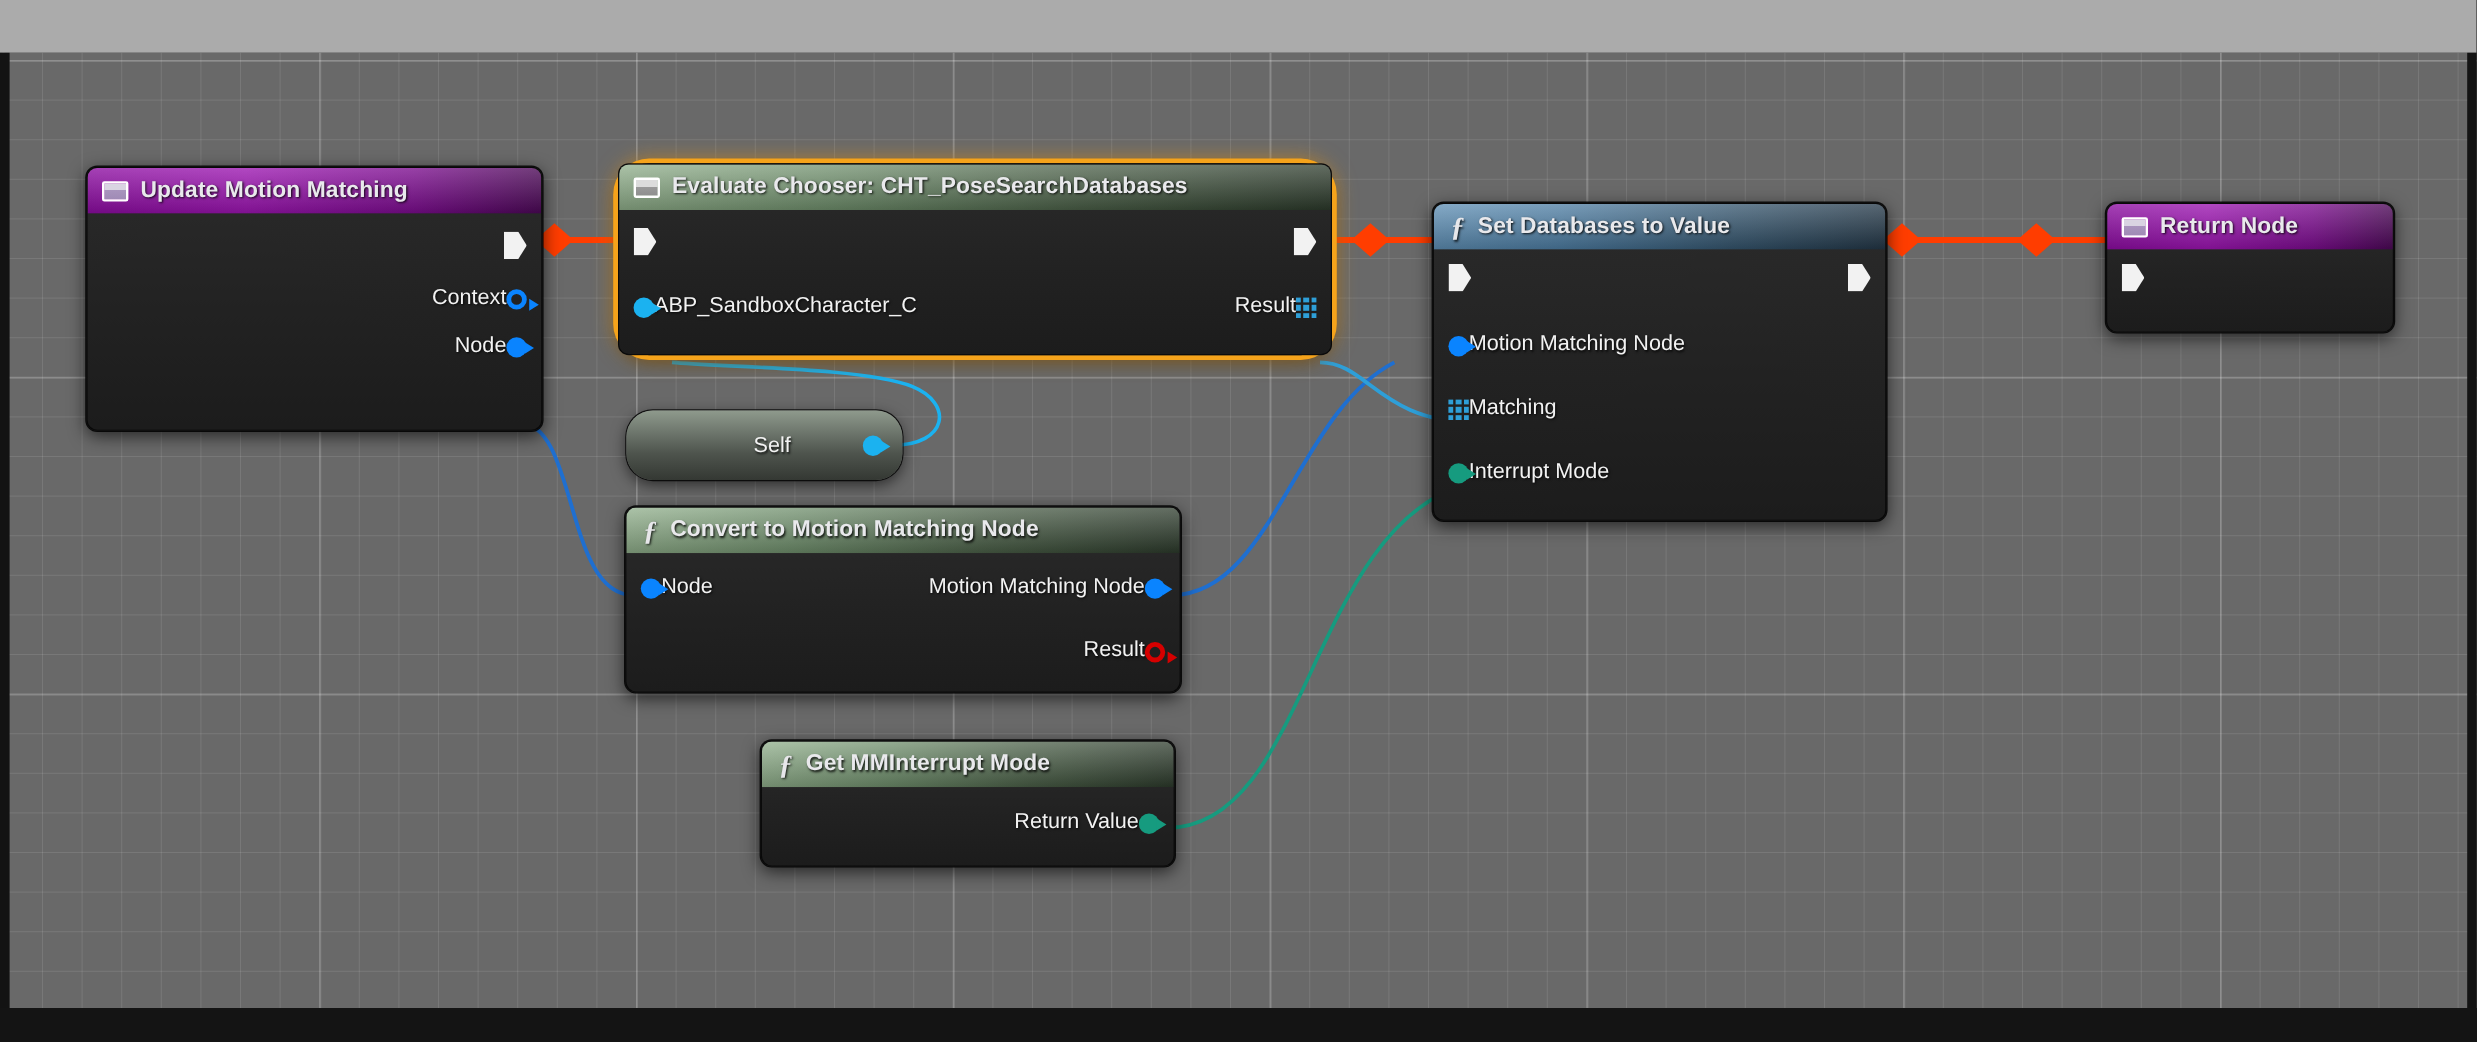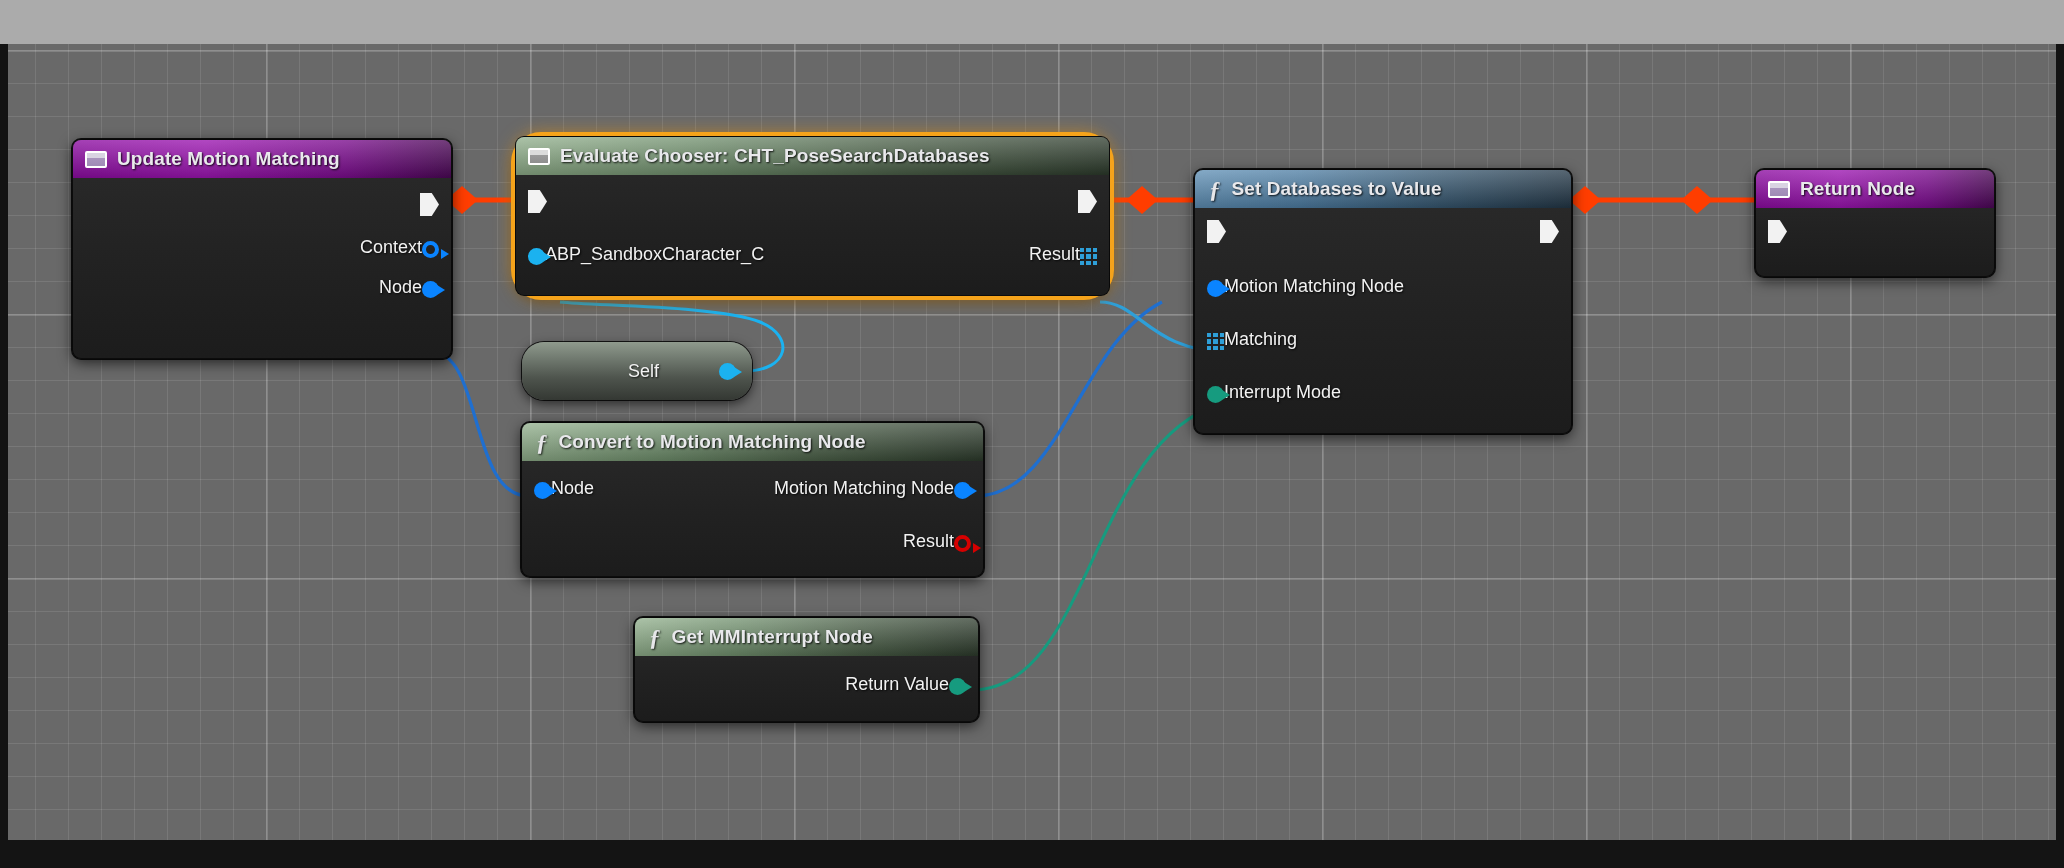--- a/index.html
+++ b/index.html
@@ -370,21 +370,21 @@
           <span class="pin-dot hollow"></span>
           <span class="pin-label gap-r">Result</span>
         </div>
       </div>
     </div>
 
     <div class="node" style="left:634px; top:573px; width:345px; height:105px;">
       <div class="body">
         <div class="hdr hdr-green">
           <span class="glyph-fx">ƒ</span>
-          <span class="title">Get MMInterrupt Node</span>
+          <span class="title">Get MMInterrupt Mode</span>
         </div>
 
         <div class="row right" style="top:49px; color:#169b7f;">
           <span class="pin-dot filled"></span>
           <span class="pin-label gap-r">Return Value</span>
         </div>
       </div>
     </div>
 
     <div class="node" style="left:1194px; top:125px; width:378px; height:265px;">

